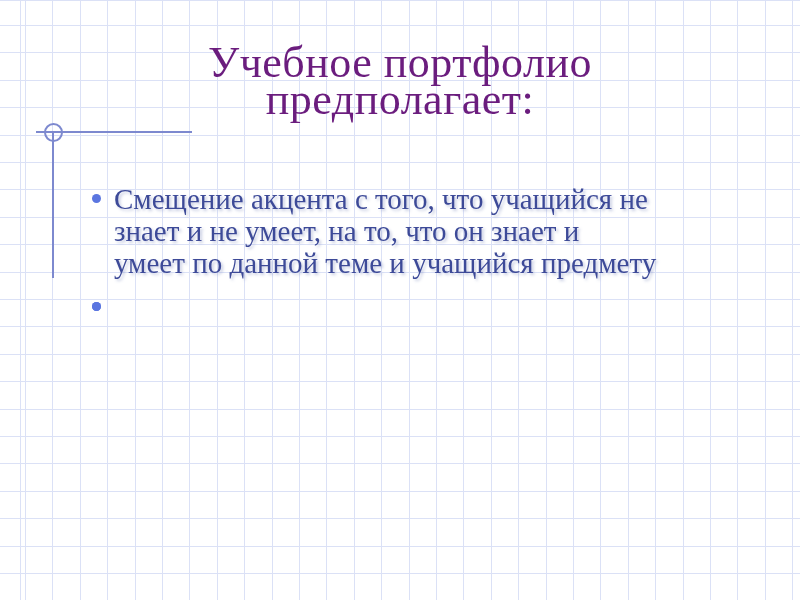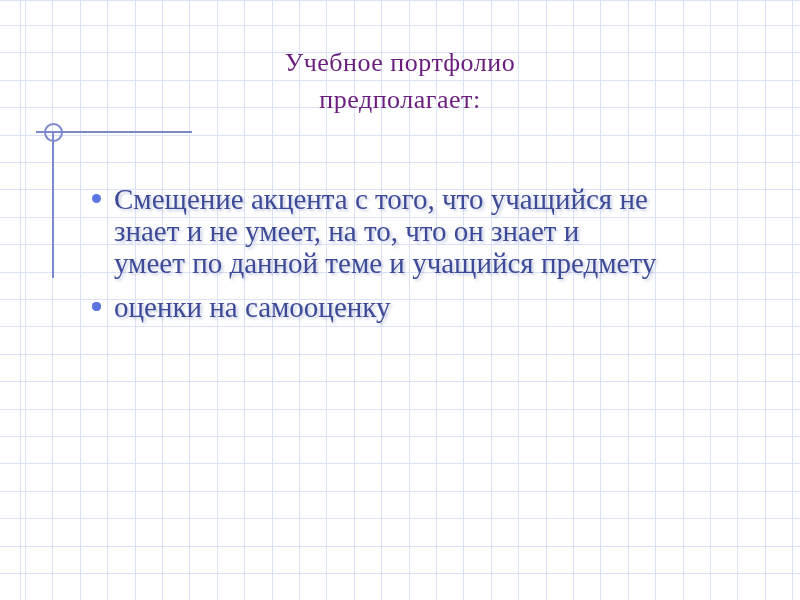--- a/index.html
+++ b/index.html
@@ -44,21 +44,21 @@
     border: 2px solid var(--deco, #7d89cf);
     border-radius: 50%;
     background: transparent;
   }
 
   .title {
     position: absolute;
     left: 40px; right: 40px; top: 44px;
     margin: 0;
     text-align: center;
-    font-size: 26px;
+    font-size: 44px;
     line-height: 37px;
     font-weight: normal;
     color: var(--title, #6b1d7e);
     letter-spacing: 0.5px;
   }
   .title .line { display: block; white-space: nowrap; }
 
   .content {
     position: absolute;
     left: 78px; top: 171px;
@@ -120,19 +120,18 @@
         <span class="dot"></span>
         <span class="line">Смещение акцента с того, что учащийся не</span>
         <span class="line">знает и не умеет, на то, что он знает и</span>
         <span class="line">умеет по данной теме и учащийся предмету</span>
       </li>
       <li>
         <span class="dot"></span>
       </li>
       <li>
         <span class="dot"></span>
-        <span class="line">оценки на самооценку</span>
       </li>
     </ul>
 
   </div>
 
 </div>
 
 </body></html>

